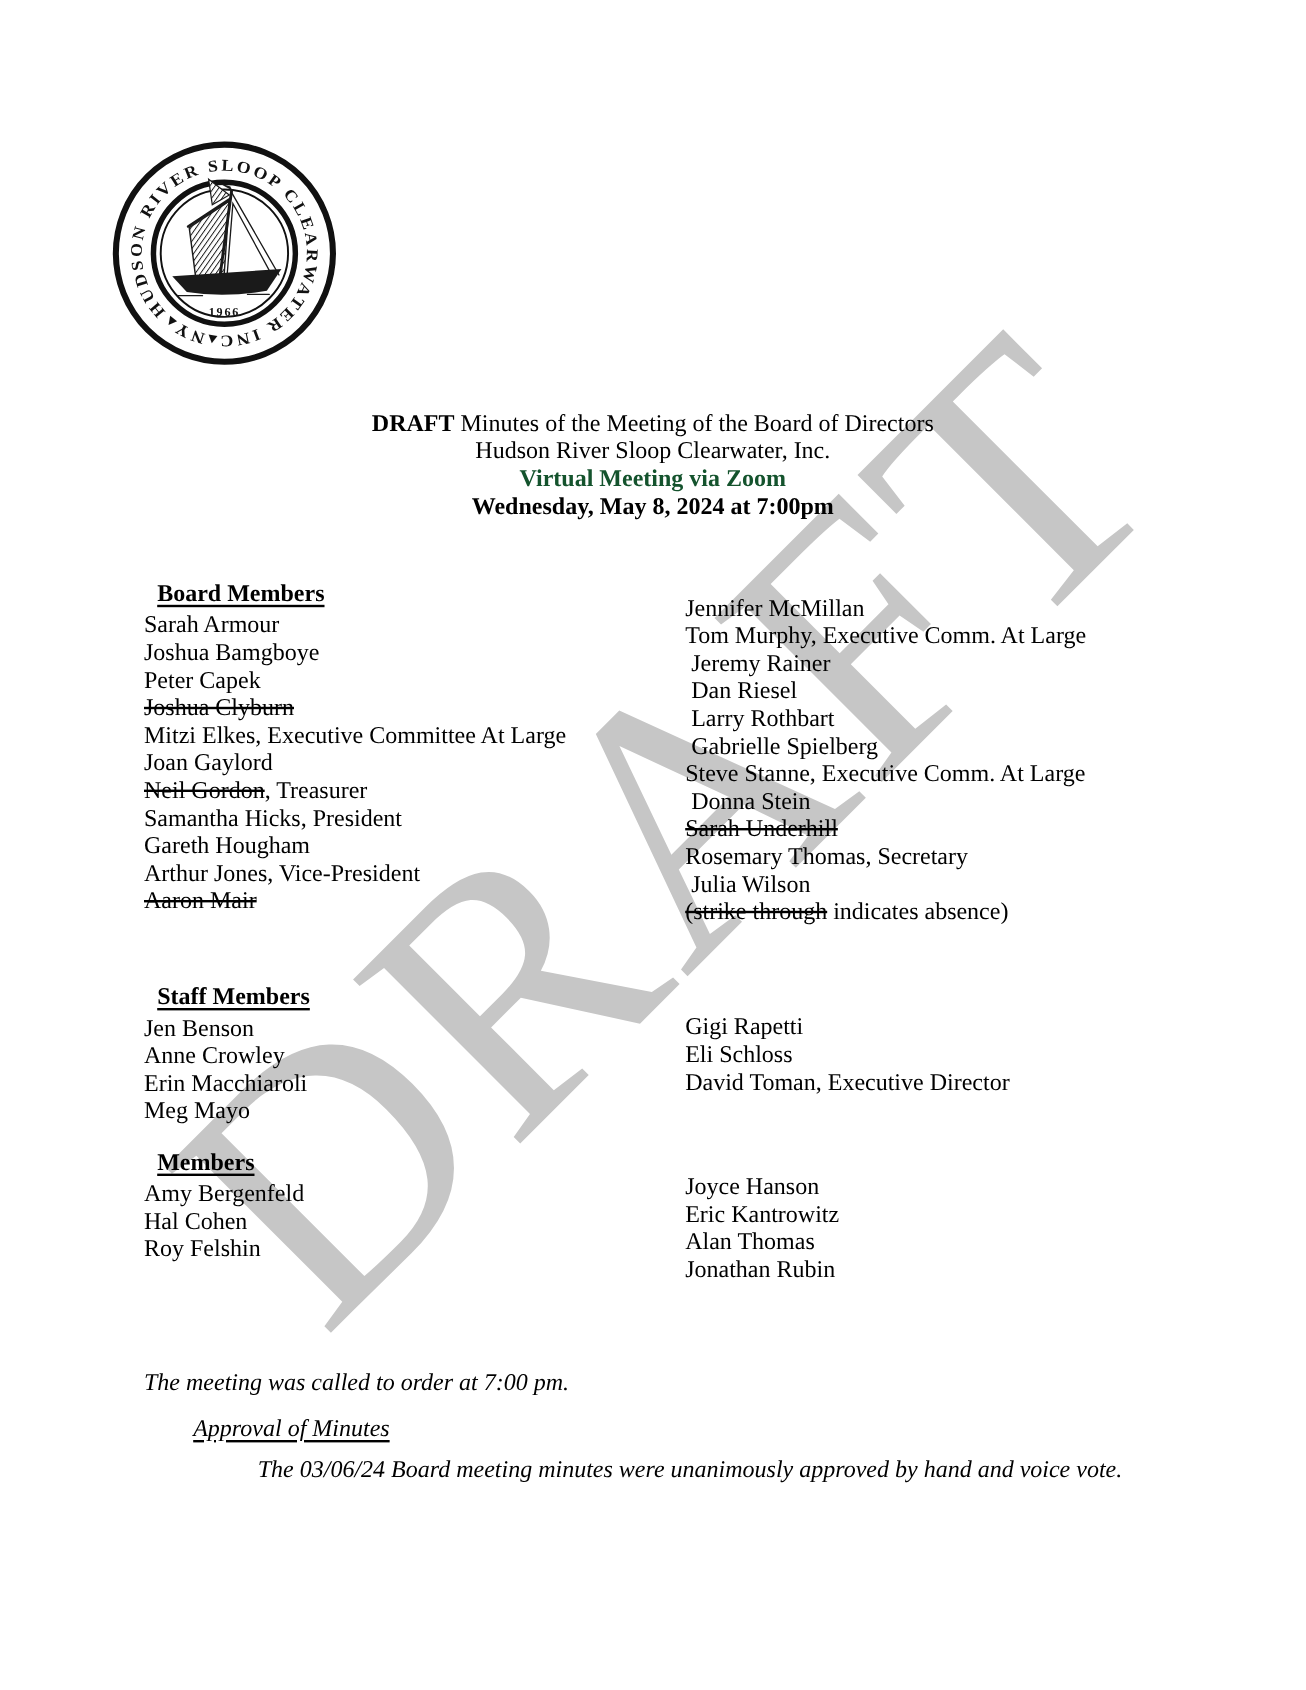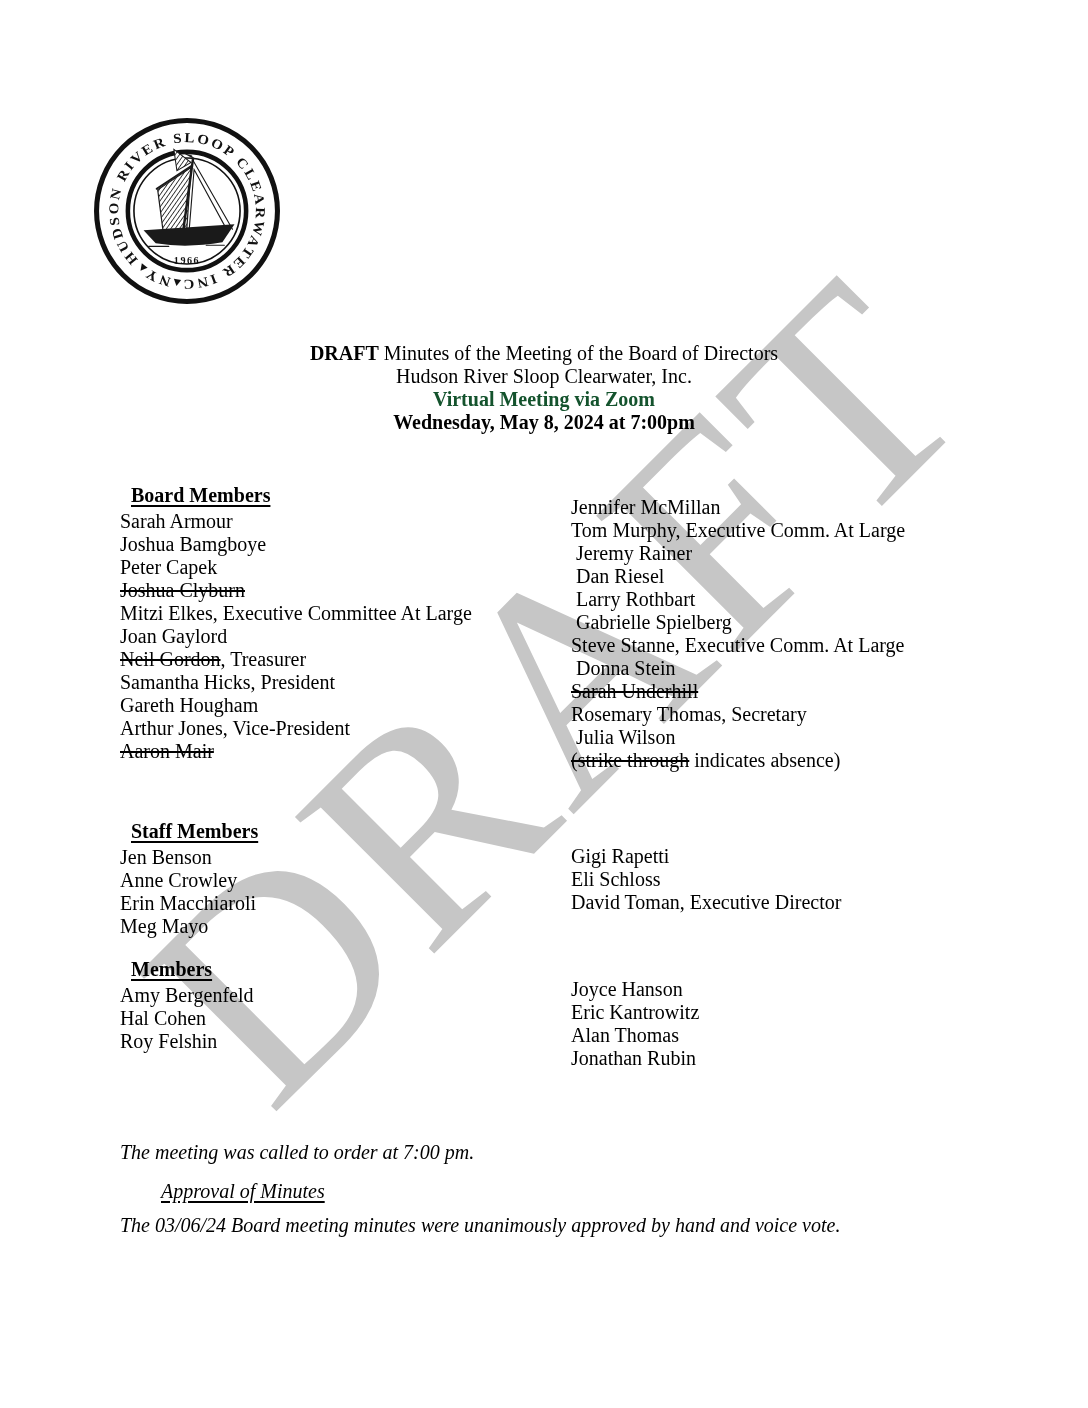--- a/index.html
+++ b/index.html
@@ -32,21 +32,21 @@
   .pos-board-l  { left:120px; top:484px; width:452px; }
   .pos-board-r  { left:571px; top:496px; width:470px; }
   .pos-staff-l  { left:120px; top:820px; width:452px; }
   .pos-staff-r  { left:571px; top:845px; width:470px; }
   .pos-members-l{ left:120px; top:958px; width:452px; }
   .pos-members-r{ left:571px; top:978px; width:470px; }
   
   .closing { position:absolute; left:120px; top:1140px; width:910px; font-size:20px; line-height:24px; }
   .closing p { margin:0;font-style:italic; }
   .closing .approval { margin-top:15px; text-decoration:underline; text-decoration-thickness:1.5px; text-underline-offset:3px; width:max-content;margin-left:41px; }
-  .closing .approved { margin-top:10px; }
+  .closing .approved { margin-top:10px;text-align:center; }
 </style>
 </head>
 <body>
 
 <div class="page">
 
   <div class="wm" style="color: rgb(198, 198, 198);">DRAFT</div>
 
   <div class="content">
 

